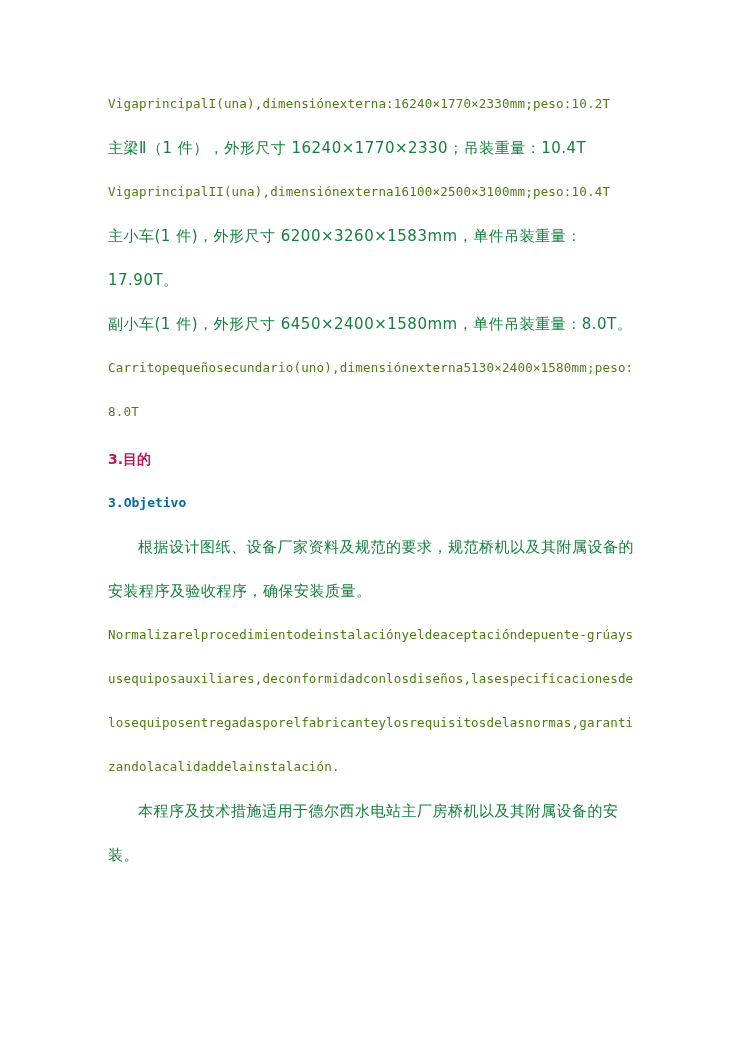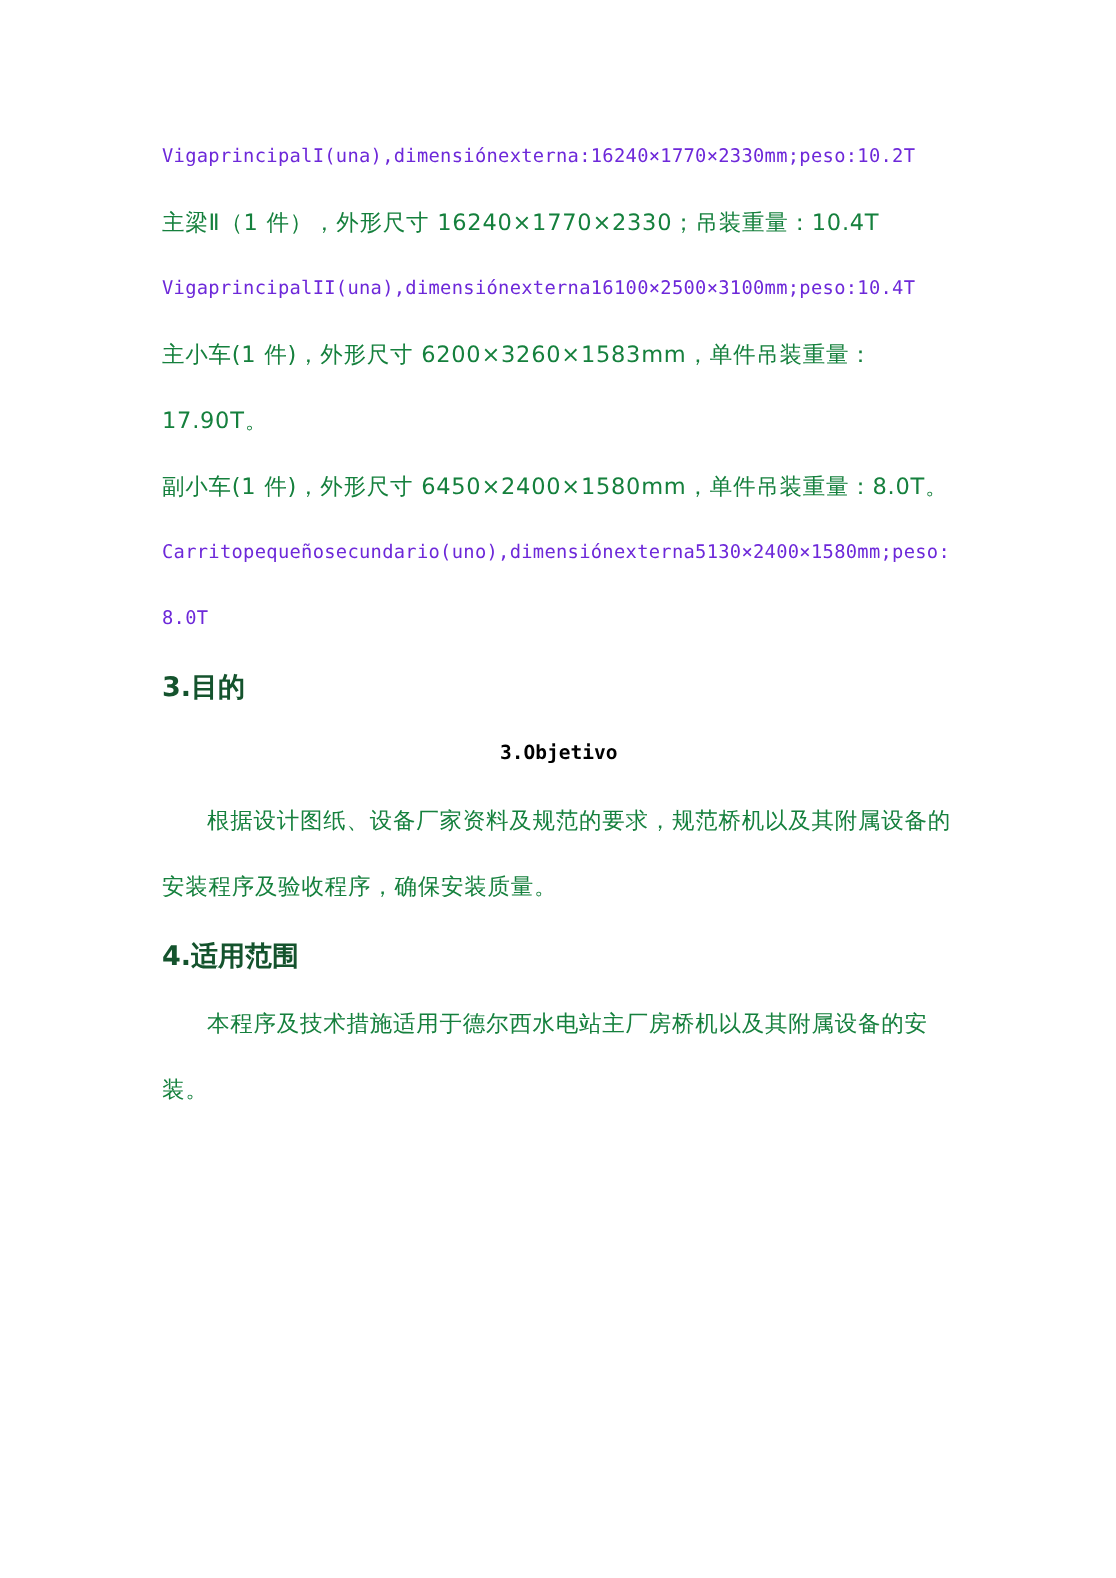--- a/index.html
+++ b/index.html
@@ -22,48 +22,47 @@
   }
   p {
     margin: 0;
   }
   .mono {
     font-family: "DejaVu Sans Mono", "Liberation Mono", monospace;
     font-size: 12.5px;
     line-height: 44px;
     word-break: break-all;
     letter-spacing: 0.2px;
-    color: #6d28d9;
+    color: #4d7c0f;
   }
   .cjk {
     font-family: "DejaVu Sans", "Liberation Sans", sans-serif;
     font-size: 15px;
     line-height: 44px;
     letter-spacing: 0.5px;
     color: #15803d;
   }
   .cjk-indent {
     text-indent: 2em;
   }
   .heading-cjk {
     font-family: "DejaVu Sans", "Liberation Sans", sans-serif;
-    font-size: 18px;
+    font-size: 14px;
     font-weight: bold;
     line-height: 44px;
     margin-top: 3px;
-    color: #14532d;
+    color: #be185d;
   }
   .heading-mono {
     font-family: "DejaVu Sans Mono", "Liberation Mono", monospace;
     font-size: 13px;
     font-weight: bold;
     line-height: 44px;
     word-break: break-all;
-    color: #000000;
-    text-align: center;
+    color: #0369a1;
   }
 </style>
 </head>
 <body>
 
 <div class="page">
   <div class="doc-body">
 
     <p class="mono">VigaprincipalI(una),dimensiónexterna:16240×1770×2330mm;peso:10.2T</p>
 
@@ -77,20 +76,20 @@
     <p class="cjk">副小车(1 件)，外形尺寸 6450×2400×1580mm，单件吊装重量：8.0T。</p>
 
     <p class="mono">Carritopequeñosecundario(uno),dimensiónexterna5130×2400×1580mm;peso:8.0T</p>
 
     <p class="heading-cjk">3.目的</p>
 
     <p class="heading-mono">3.Objetivo</p>
 
     <p class="cjk cjk-indent">根据设计图纸、设备厂家资料及规范的要求，规范桥机以及其附属设备的安装程序及验收程序，确保安装质量。</p>
 
+    <p class="mono">Normalizarelprocedimientodeinstalaciónyeldeaceptacióndepuente-grúaysusequiposauxiliares,deconformidadconlosdiseños,lasespecificacionesdelosequiposentregadasporelfabricanteylosrequisitosdelasnormas,garantizandolacalidaddelainstalación.</p>
 
-    <p class="heading-cjk">4.适用范围</p>
 
 
     <p class="cjk cjk-indent">本程序及技术措施适用于德尔西水电站主厂房桥机以及其附属设备的安装。</p>
 
   </div>
 </div>
 
 </body></html>

